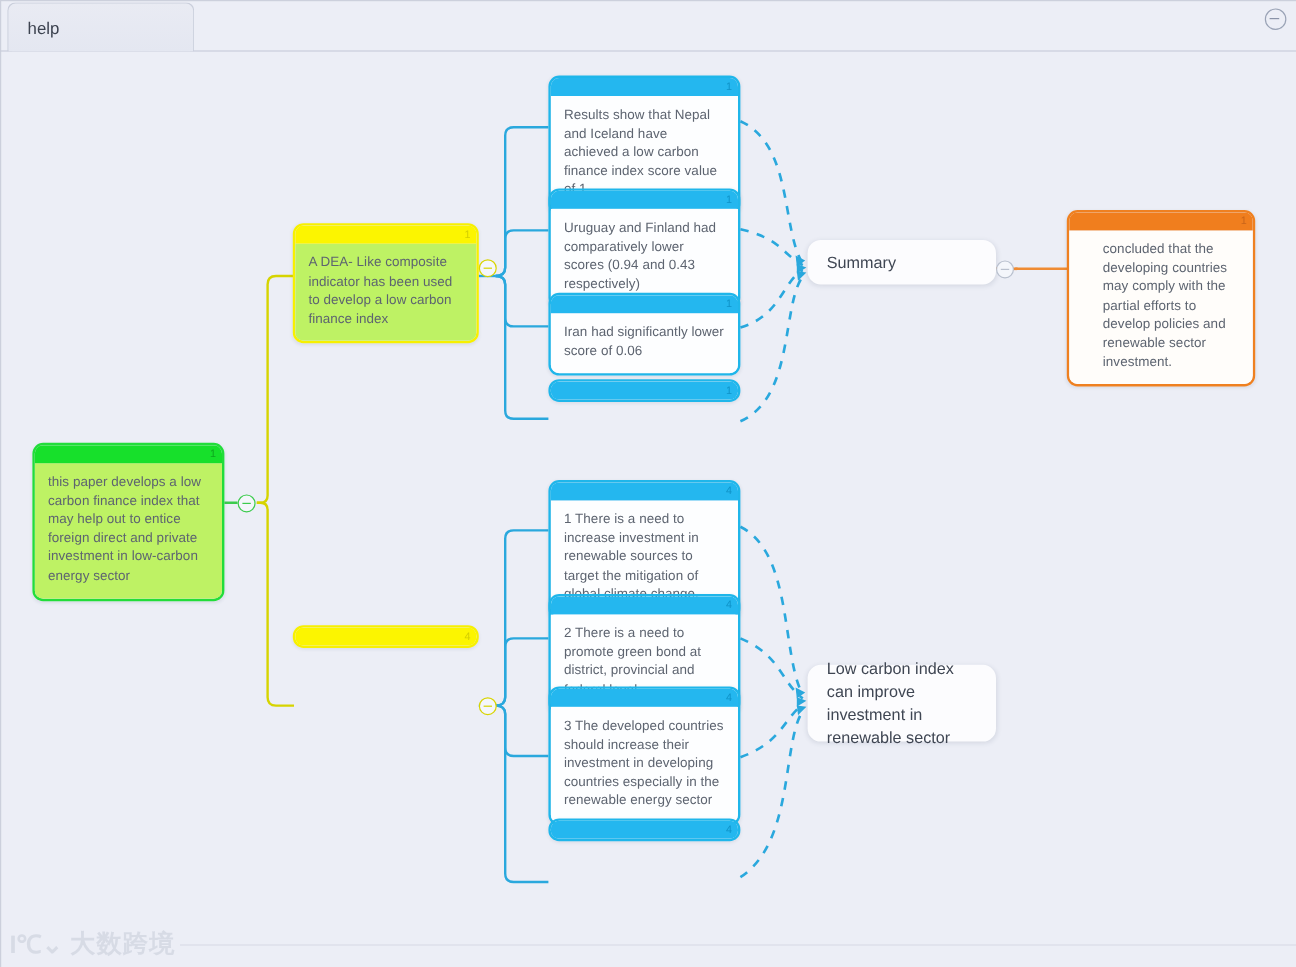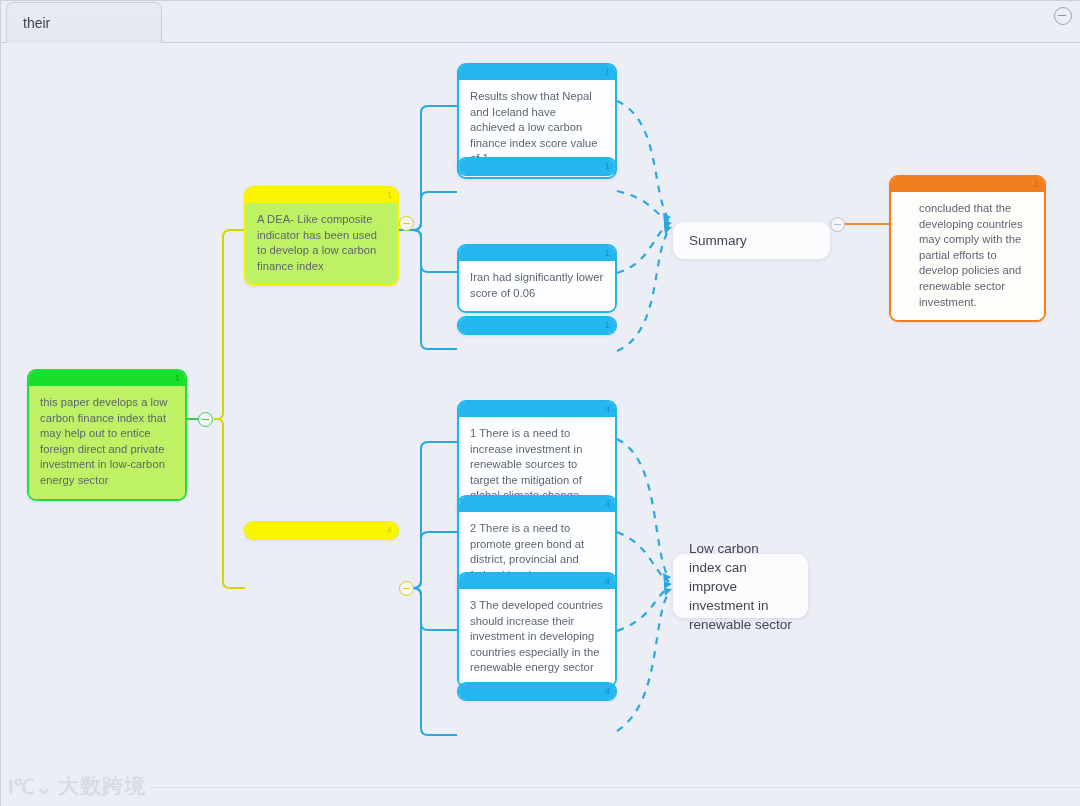--- a/index.html
+++ b/index.html
@@ -218,20 +218,21 @@
     <div class="hdr">
       <span class="num">1</span>
     </div>
     <div class="body">Results show that Nepal and Iceland have achieved a low carbon finance index score value of 1,</div>
   </div>
 
   <div class="node n-blue" style="left:456px;top:156px;width:160px;">
     <div class="hdr">
       <span class="num">1</span>
     </div>
+    <div class="body">Uruguay and Finland had comparatively lower scores (0.94 and 0.43 respectively)</div>
   </div>
 
   <div class="node n-blue" style="left:456px;top:243px;width:160px;">
     <div class="hdr">
       <span class="num">1</span>
     </div>
     <div class="body">Iran had significantly lower score of 0.06</div>
   </div>
 
   <div class="node n-blue" style="left:456px;top:315px;width:160px;">
@@ -260,43 +261,43 @@
     </div>
     <div class="body">3 The developed countries should increase their investment in developing countries especially in the renewable energy sector</div>
   </div>
 
   <div class="node n-blue" style="left:456px;top:681px;width:160px;">
     <div class="hdr">
       <span class="num">4</span>
     </div>
   </div>
 
-  <div class="n-plain" style="left:672px;top:221px;width:157px;height:37px;">
+  <div class="n-plain" style="left:672px;top:199px;width:157px;height:37px;">
     <span>Summary</span>
   </div>
   <div class="tgl grey" style="left:829px;top:216px;"></div>
 
-  <div class="n-plain" style="left:672px;top:553px;width:135px;height:64px;">
+  <div class="n-plain" style="left:672px;top:553px;width:157px;height:64px;">
     <span>Low carbon index can improve investment in renewable sector</span>
   </div>
 
   <div class="node n-orange" style="left:888px;top:174px;width:157px;">
     <div class="hdr">
       <span class="num">1</span>
     </div>
     <div class="body">concluded that the developing countries may comply with the partial efforts to develop policies and renewable sector investment.</div>
   </div>
 
   <div class="corner-toggle"></div>
 </div>
 
 <div id="tabbar">
   <div class="tab-strip-line"></div>
   <div class="tab">
-    <span>their</span>
+    <span>help</span>
   </div>
 </div>
 
 <div class="wm-rule"></div>
 <div id="watermark">
   <span class="wm-logo">I℃⌄</span>
   <span class="wm-text">大数跨境</span>
 </div>
 
 </body></html>

